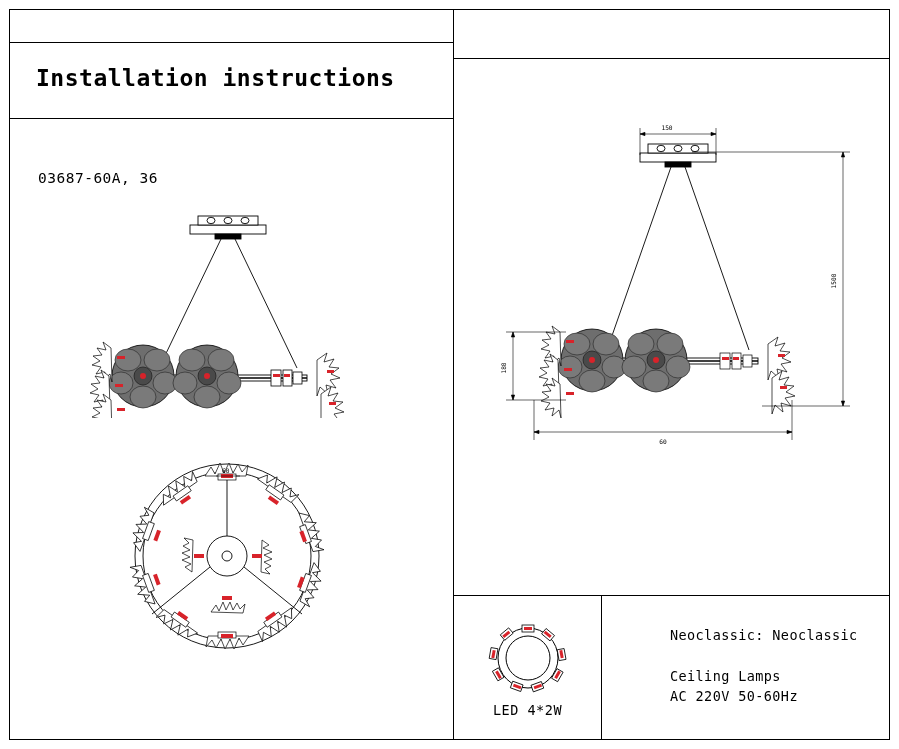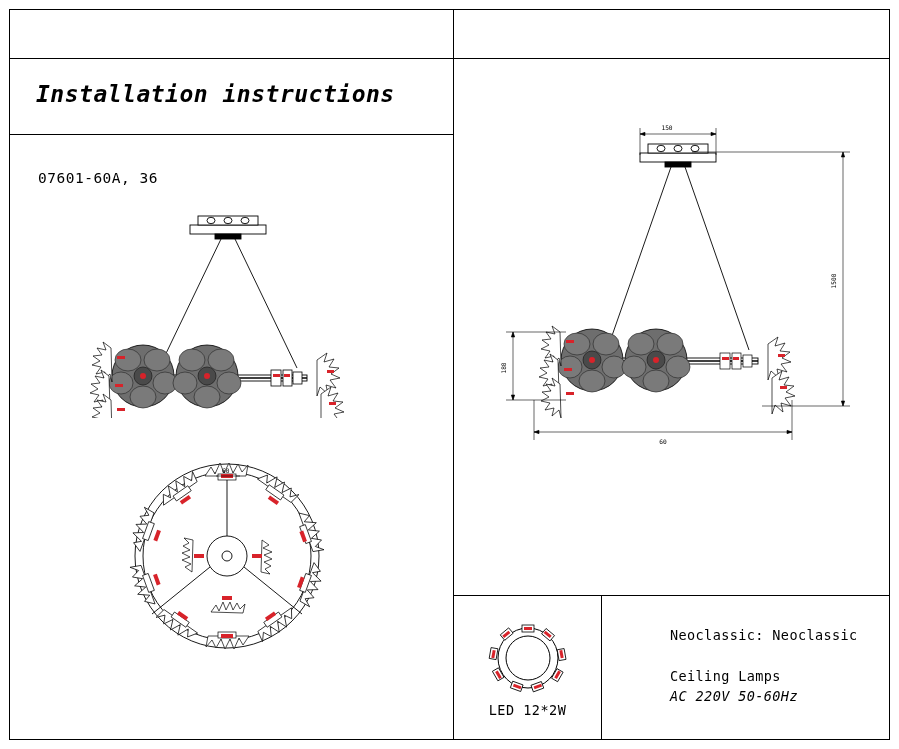--- a/index.html
+++ b/index.html
@@ -29,27 +29,26 @@
     left: 0;
     top: 0;
     width: 444px;
     height: 100%;
     box-sizing: border-box;
     border-right: 1.2px solid #000;
   }
   .title-block {
     position: absolute;
     left: 0;
-    top: 48px;
+    top: 32px;
     width: 100%;
     height: 77px;
     box-sizing: border-box;
     border-top: 1.2px solid #000;
     border-bottom: 1.2px solid #000;
-    font-style: italic;
   }
   .main-title {
     position: absolute;
     left: 26px;
     top: 22px;
     font-size: 23px;
     letter-spacing: 0.5px;
     font-weight: bold;
     white-space: nowrap;
   }
@@ -111,40 +110,40 @@
   }
   .spec-line {
     position: absolute;
     left: 68px;
     font-size: 13.5px;
     letter-spacing: 0.4px;
     white-space: nowrap;
   }
   .spec-line.l1 { top: 31px; }
   .spec-line.l2 { top: 72px; }
-  .spec-line.l3 { top: 92px; font-style: italic; }
+  .spec-line.l3 { top: 92px; }
   svg { display: block; }
   .dimtxt {
     font-family: "DejaVu Sans Mono", monospace;
     font-size: 6.2px;
     fill: #000;
   }
 </style>
 </head>
 <body>
 
 <div class="sheet">
 
   <div class="left-col">
 
     <div class="title-block">
       <div class="main-title">Installation instructions</div>
     </div>
 
-    <div class="model-code">07601-60A, 36</div>
+    <div class="model-code">03687-60A, 36</div>
 
     <svg width="320" height="210" viewBox="0 0 320 210" style="position:absolute; left:75px; top:198px;">
       <g fill="none" stroke="#000" stroke-width="0.9">
 
         <rect x="105" y="17" width="76" height="9" fill="#fff"></rect>
         <rect x="113" y="8" width="60" height="9" fill="#fff"></rect>
         <ellipse cx="126" cy="12.5" rx="4" ry="3.2" fill="#fff"></ellipse>
         <ellipse cx="143" cy="12.5" rx="4" ry="3.2" fill="#fff"></ellipse>
         <ellipse cx="160" cy="12.5" rx="4" ry="3.2" fill="#fff"></ellipse>
         <rect x="130" y="26" width="26" height="5" fill="#000"></rect>
@@ -439,21 +438,21 @@
             <rect x="71" y="23" width="8" height="3" transform="rotate(40 75 24)"></rect>
             <rect x="85" y="43" width="8" height="3" transform="rotate(80 89 44)"></rect>
             <rect x="81" y="64" width="8" height="3" transform="rotate(120 85 65)"></rect>
             <rect x="61" y="76" width="8" height="3" transform="rotate(160 65 77)"></rect>
             <rect x="40" y="76" width="8" height="3" transform="rotate(200 44 77)"></rect>
             <rect x="21" y="64" width="8" height="3" transform="rotate(240 25 65)"></rect>
             <rect x="16" y="43" width="8" height="3" transform="rotate(280 20 44)"></rect>
             <rect x="29" y="23" width="8" height="3" transform="rotate(320 33 24)"></rect>
           </g>
         </svg>
-        <div class="led-label">LED 12*2W</div>
+        <div class="led-label">LED 4*2W</div>
       </div>
       <div class="spec-right">
         <div class="spec-line l1">Neoclassic: Neoclassic</div>
         <div class="spec-line l2">Ceiling Lamps</div>
         <div class="spec-line l3">AC 220V   50-60Hz</div>
       </div>
     </div>
   </div>
 </div>
 

